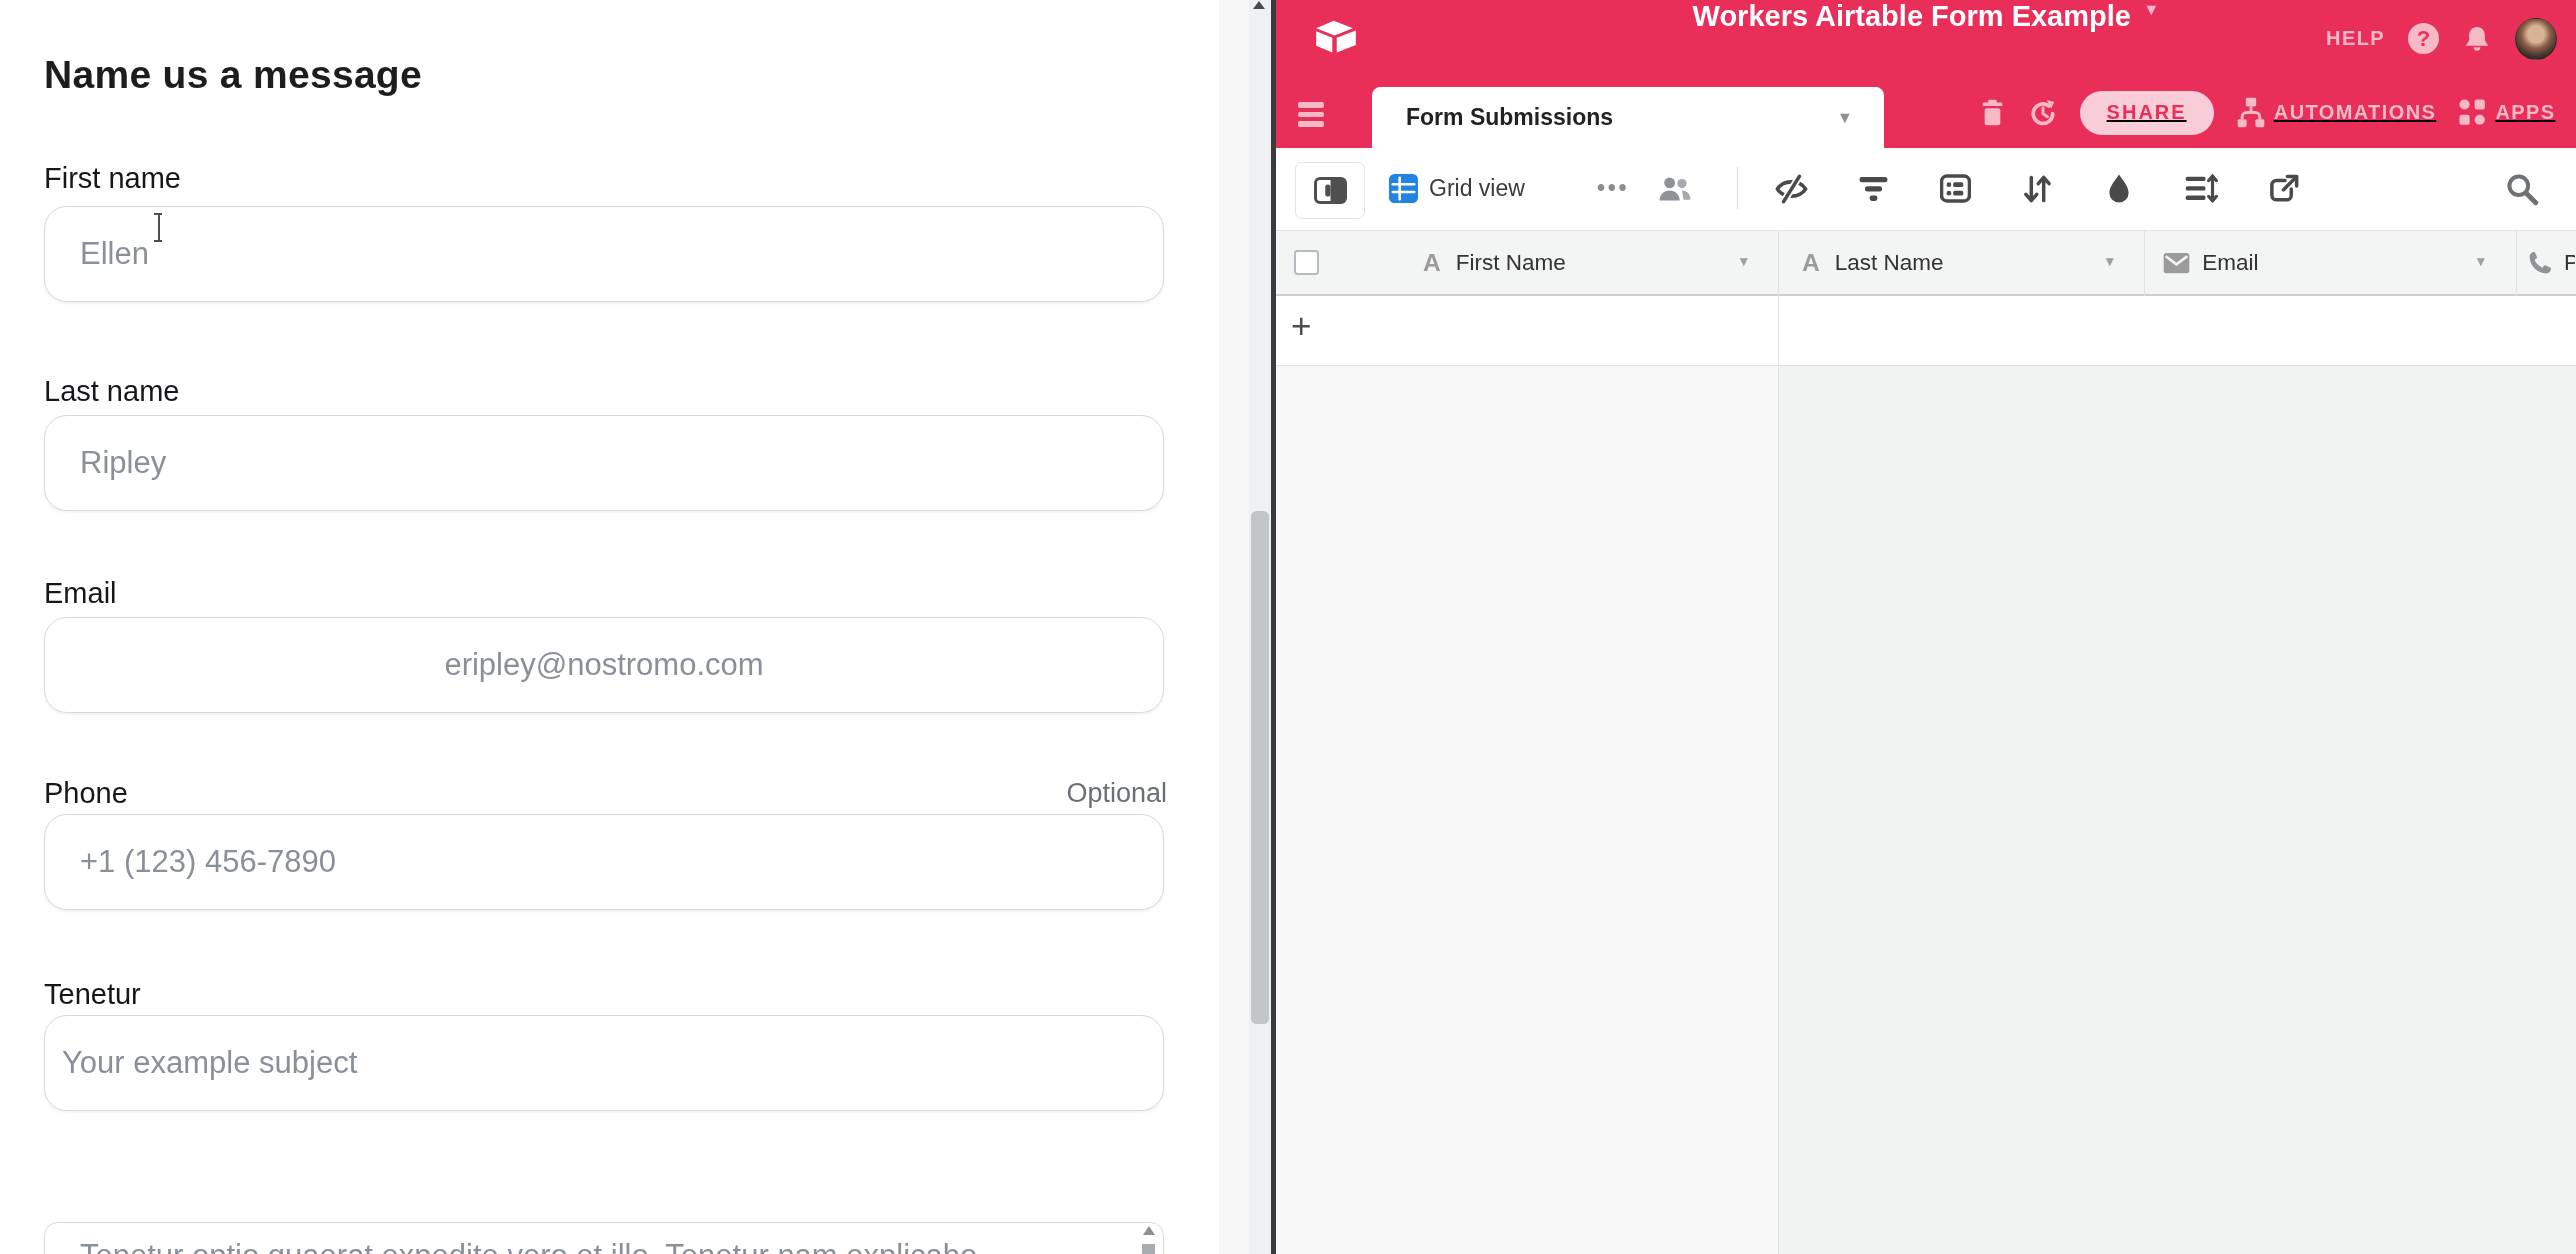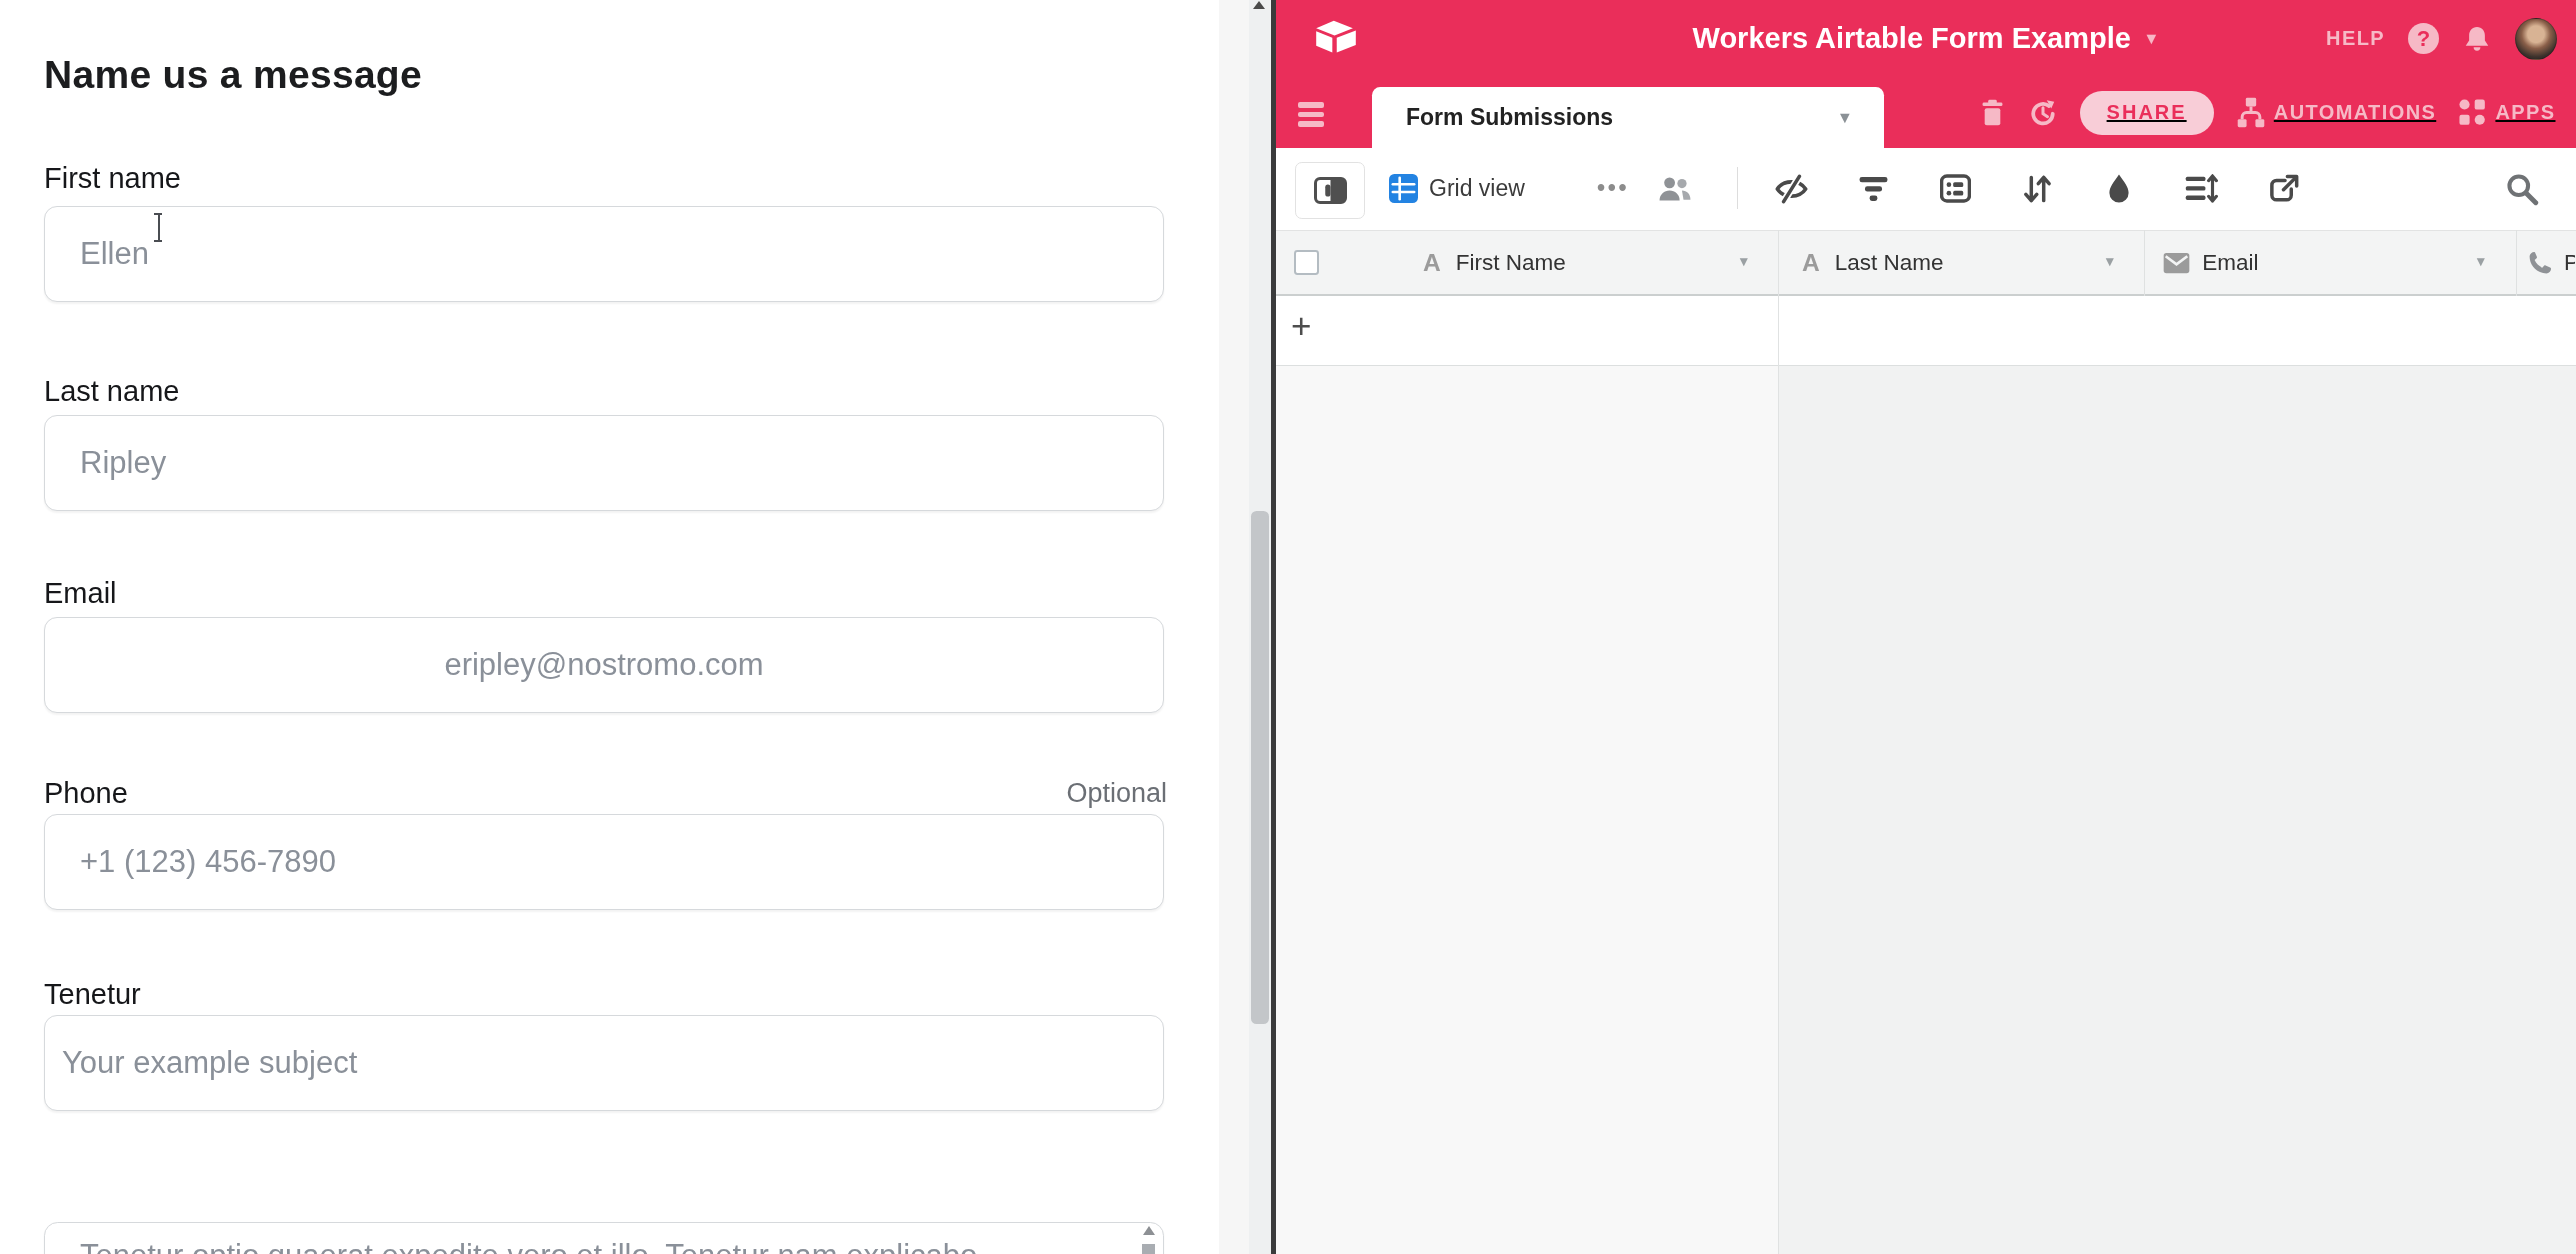--- a/index.html
+++ b/index.html
@@ -7,21 +7,21 @@
          font-family:"Liberation Sans",sans-serif;background:#fff;}
   .abs{position:absolute;}
 
   
   .form-pane{left:0;top:0;width:1219px;height:1255px;background:#fff;}
   .form-title{left:44px;top:53px;font-size:39px;font-weight:600;color:#1c1d1f;letter-spacing:0.3px;}
   .field{left:44px;width:1123px;}
   .field-labelrow{position:relative;height:35px;}
   .field-label{font-size:29px;color:#16171a;font-weight:500;}
   .field-hint{position:absolute;right:0;top:1.4px;font-size:27px;color:#6b6f75;font-weight:400;text-align:right;}
-  .tinput{position:absolute;left:0;width:1120px;height:96px;border:1.4px solid #d6d9dc;border-radius:13px;
+  .tinput{position:absolute;left:0;width:1120px;height:96px;border:1.4px solid #d6d9dc;border-radius:23px;
           box-sizing:border-box;padding:0 35px;font-size:31px;color:#3a3f46;background:#fff;
           box-shadow:0 1.4px 2px rgba(0,0,0,.05);font-family:"Liberation Sans",sans-serif;outline:none;}
   .tinput::placeholder{color:#8a9099;opacity:1;}
   .msg-box{left:44px;top:1222px;width:1120px;height:82px;border:1.4px solid #d6d9dc;border-radius:13.7px 13.7px 0 0;
            box-sizing:border-box;background:#fff;box-shadow:0 1.4px 2px rgba(0,0,0,.05);overflow:hidden;}
   .msg-placeholder{position:absolute;left:35px;top:15px;font-size:31px;color:#8a9099;white-space:nowrap;}
   .msg-scrollbar{position:absolute;right:5.5px;top:2.7px;width:18px;height:78px;}
   .msg-up{width:0;height:0;border-left:6.8px solid transparent;border-right:6.8px solid transparent;
           border-bottom:9.6px solid #8d9094;margin:0 auto;}
   .msg-thumb{width:12.3px;height:48px;background:#a9adb2;margin:9.6px auto 0;}
@@ -36,21 +36,21 @@
   .scroll-track{left:1249px;top:0;width:22px;height:1255px;background:#eef0f1;}
   .scroll-up{position:absolute;left:4.1px;top:1.4px;width:0;height:0;border-left:6.8px solid transparent;
              border-right:6.8px solid transparent;border-bottom:8.2px solid #4a4a4a;}
   .scroll-thumb{position:absolute;left:2px;top:511px;width:18px;height:513px;background:#c3c6c9;border-radius:5.5px;}
   .splitter{left:1271px;top:0;width:5.5px;height:1255px;background:#3a3b3c;}
 
   
   .at-pane{left:1276px;top:0;width:1300px;height:1255px;background:#fff;overflow:hidden;}
   .bar1{left:0;top:0;width:1300px;height:77px;background:var(--red,#ea2e5a);}
   .bar2{left:0;top:77px;width:1300px;height:71px;background:var(--red,#ea2e5a);}
-  .at-title-wrap{left:50%;top:0;height:77px;transform:translateX(-50%);display:flex;align-items:center;gap:12.3px;}
+  .at-title-wrap{left:50%;top:0;height:77px;transform:translateX(-50%);display:flex;align-items:flex-start;gap:12.3px;}
   .at-title{font-size:29px;font-weight:600;color:#fff;white-space:nowrap;}
   .tcaret{font-size:16.4px;color:rgba(255,255,255,.65);}
   .bar1-right{right:19px;top:0;height:77px;display:flex;align-items:center;gap:23px;}
   .help{font-size:20px;font-weight:700;letter-spacing:1.4px;color:var(--muted_pink,#f6b9c6);}
   .qmark{width:31px;height:31px;border-radius:50%;background:var(--muted_pink,#f6b9c6);
          color:var(--red,#ea2e5a);font-size:22px;font-weight:700;display:flex;align-items:center;justify-content:center;}
   .avatar{width:40px;height:40px;border-radius:50%;
           background:radial-gradient(circle at 50% 38%, #d8b394 0 26%, #8a5f49 45%, #3a302b 72%, #23201e 100%);
           border:1.4px solid rgba(0,0,0,.2);}
   .hamburger{left:22px;top:102px;width:26px;height:24.6px;display:flex;flex-direction:column;justify-content:space-between;}

